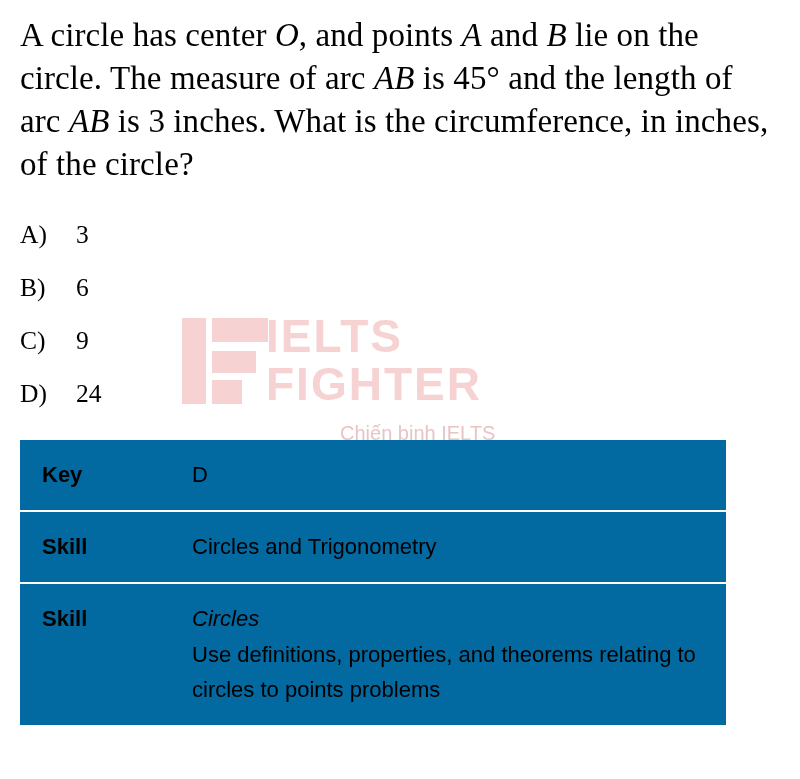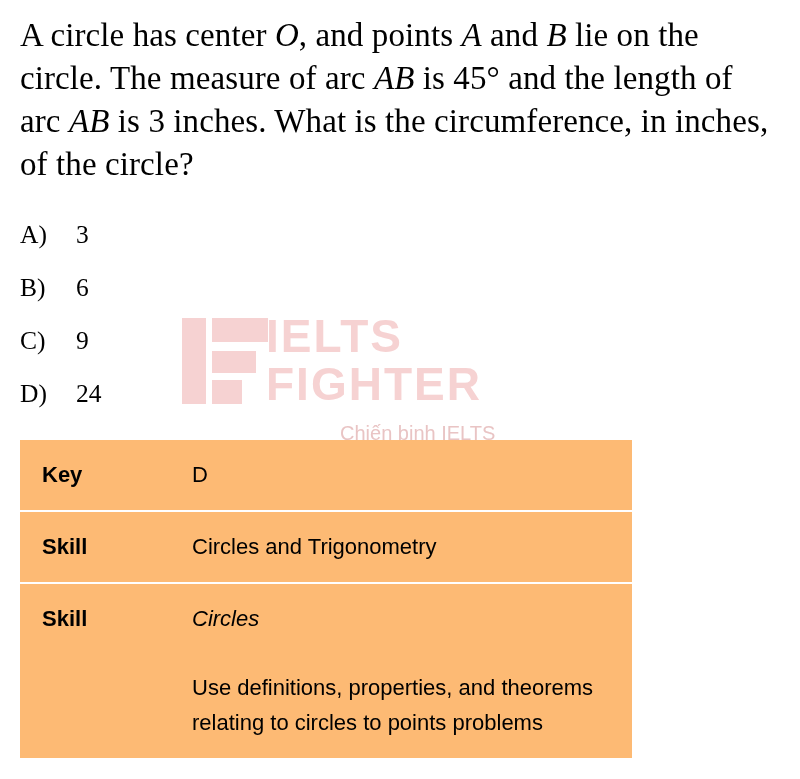--- a/index.html
+++ b/index.html
@@ -93,45 +93,45 @@
     width: 56px;
     flex: 0 0 56px;
   }
   .choice-text {
     flex: 1 1 auto;
   }
 
   
   .info-table {
     margin-top: 20px;
-    width: 612px;
+    width: 706px;
     border-collapse: collapse;
     font-family: "Liberation Sans", sans-serif;
-    background: #fdba74;
+    background: #0369a1;
   }
   .info-table tr {
     border-bottom: 2px solid #ffffff;
   }
   .info-table tr:last-child { border-bottom: none; padding-left: 8px; }
   .info-table td {
     padding: 18px 0 18px 22px;
     vertical-align: top;
     font-size: 22px;
     line-height: 34px;
   }
   .info-table td.label {
     width: 150px;
     font-weight: bold;
   }
   .info-table td.value {
     padding-left: 0;
   }
   .skill-name {
     font-style: italic;
-    margin-bottom: 34px;
+    margin-bottom: 1px;
   }
   .skill-desc {
     line-height: 35px;
   }
 </style>
 </head>
 <body>
 
 <div class="page">
 

